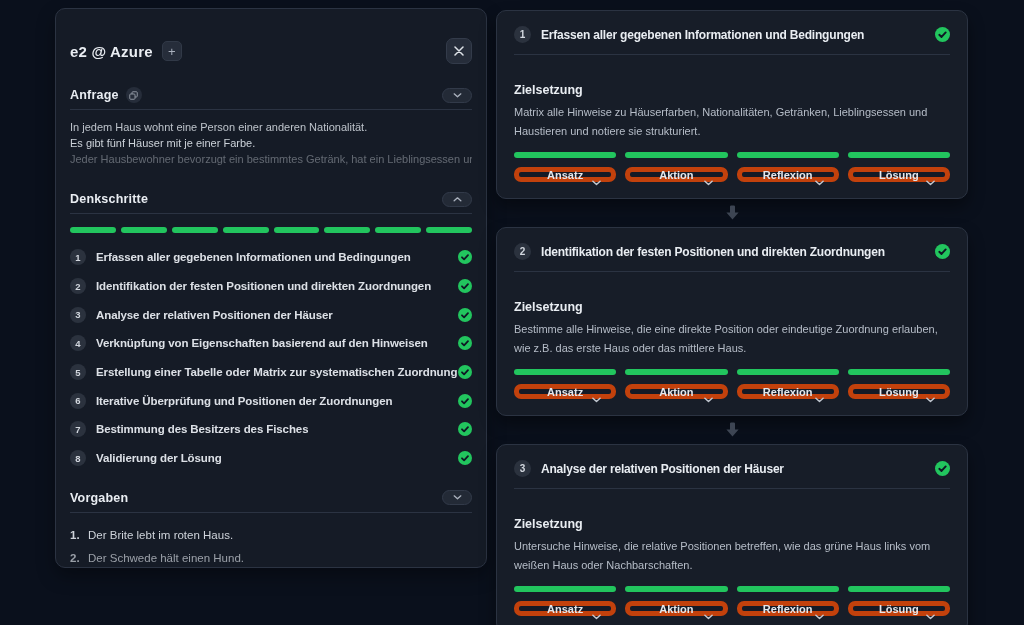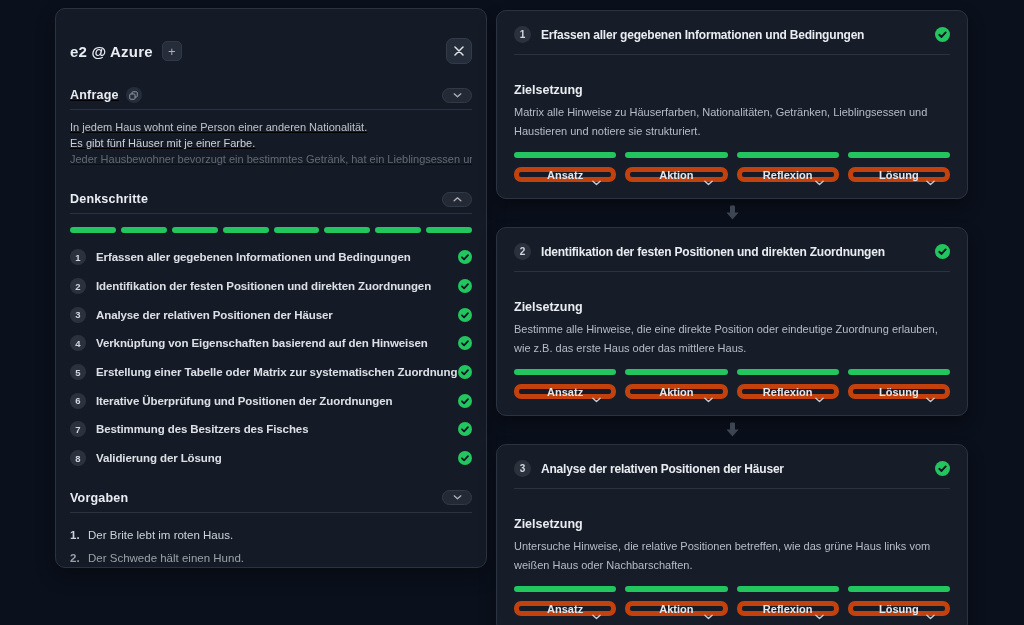--- a/index.html
+++ b/index.html
@@ -33,21 +33,21 @@
   .sec-head{display:flex;align-items:center;height:18px;}
   .sec-title{font-size:12.5px;font-weight:700;color:#e9edf2;letter-spacing:.2px;}
   .copy-chip{
     width:16px;height:16px;border-radius:50%;background:#262d3a;margin-left:7px;
     display:flex;align-items:center;justify-content:center;cursor:pointer;
   }
   .pill-btn{
     width:30px;height:15px;border-radius:8px;background:#232a36;border:1px solid #323a49;
     display:flex;align-items:center;justify-content:center;cursor:pointer;box-sizing:border-box;
   }
-  .sec-anfrage{margin-top:21px;text-decoration:underline;}
+  .sec-anfrage{margin-top:21px;}
   .sec-anfrage .divider{margin-top:5px;}
   .para{margin-top:9px;font-size:11px;line-height:16px;color:#ccd2d9;}
   .para .pline{white-space:nowrap;overflow:hidden;}
   .para .pline.fade1{opacity:.92;}
   .para .pline.fade2{opacity:.42;}
   .sec-denk{margin-top:23px;}
   .sec-denk .divider{margin-top:5px;}
   .seg-row{display:flex;gap:5px;margin-top:13px;height:6px;}
   .seg{flex:1;border-radius:3px;background:#22c55e;}
   .steps{margin-top:10px;}

